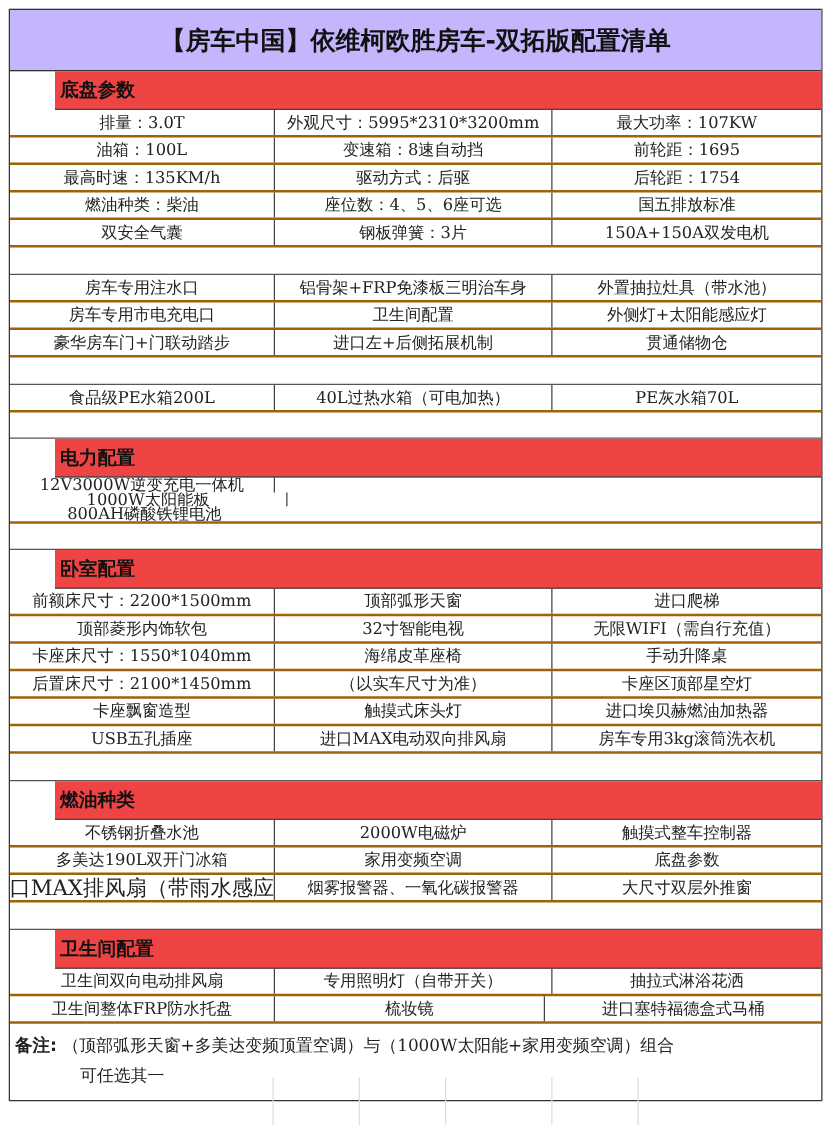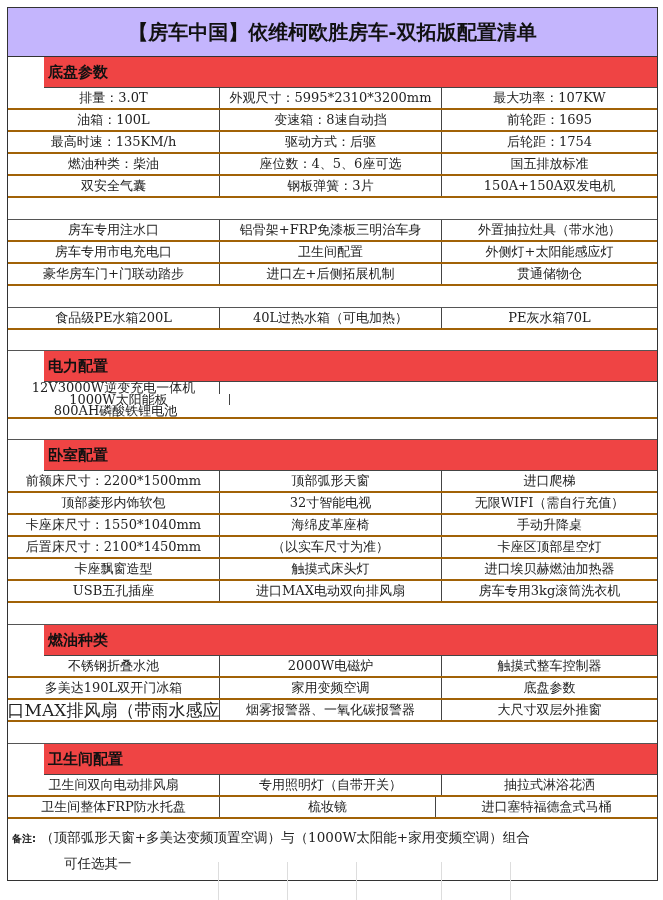--- a/index.html
+++ b/index.html
@@ -15,21 +15,21 @@
               font-family: "DejaVu Sans", "Liberation Sans", sans-serif; font-weight: bold; font-size: 15px; color: #111; margin-left: 36px; }
   .row { display: flex; height: 20px; border-bottom: 2px solid #a16207; }
   .row.tall { height: 35px; flex-direction: column; }
   .cell { display: flex; align-items: center; justify-content: center; font-size: 13px;
           white-space: nowrap; overflow: hidden; border-right: 1px solid #444; }
   .cell:last-child { border-right: none; }
   .c1 { width: 211px; } .c2 { width: 221px; } .c3 { width: 215px; }
   .spacer { height: 21px; border-bottom: 1.5px solid #555; }
   .spacer.s2 { height: 20px; }
   .note { height: 62px; border-bottom: 1.5px solid #333; padding: 6px 4px 0 4px; box-sizing: border-box; font-size: 13.5px; line-height: 24px; }
-  .note-label { font-family: "DejaVu Sans", "Liberation Sans", sans-serif; font-weight: bold; font-size: 10px; }
+  .note-label { font-family: "DejaVu Sans", "Liberation Sans", sans-serif; font-weight: bold; font-size: 14px; }
   .note-line2 { padding-left: 52px; }
   .tail { position: absolute; left: 7px; top: 862px; width: 649px; height: 38px; display: flex; }
   .tail div { border-right: 1px solid #ddd; height: 100%; }
 </style>
 </head>
 <body>
 
 <div class="sheet">
   <div class="title">【房车中国】依维柯欧胜房车-双拓版配置清单</div>
 

